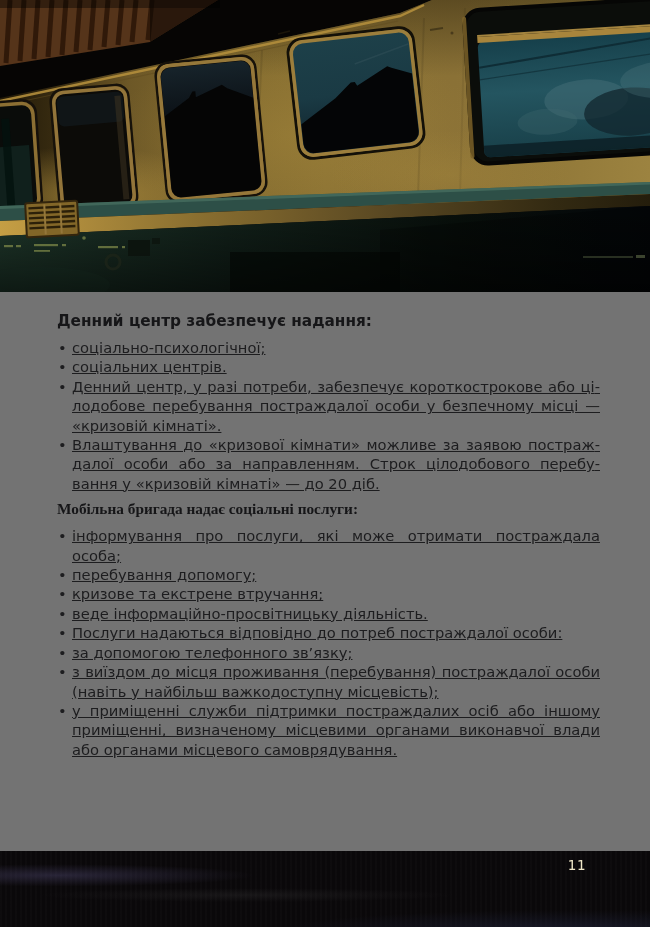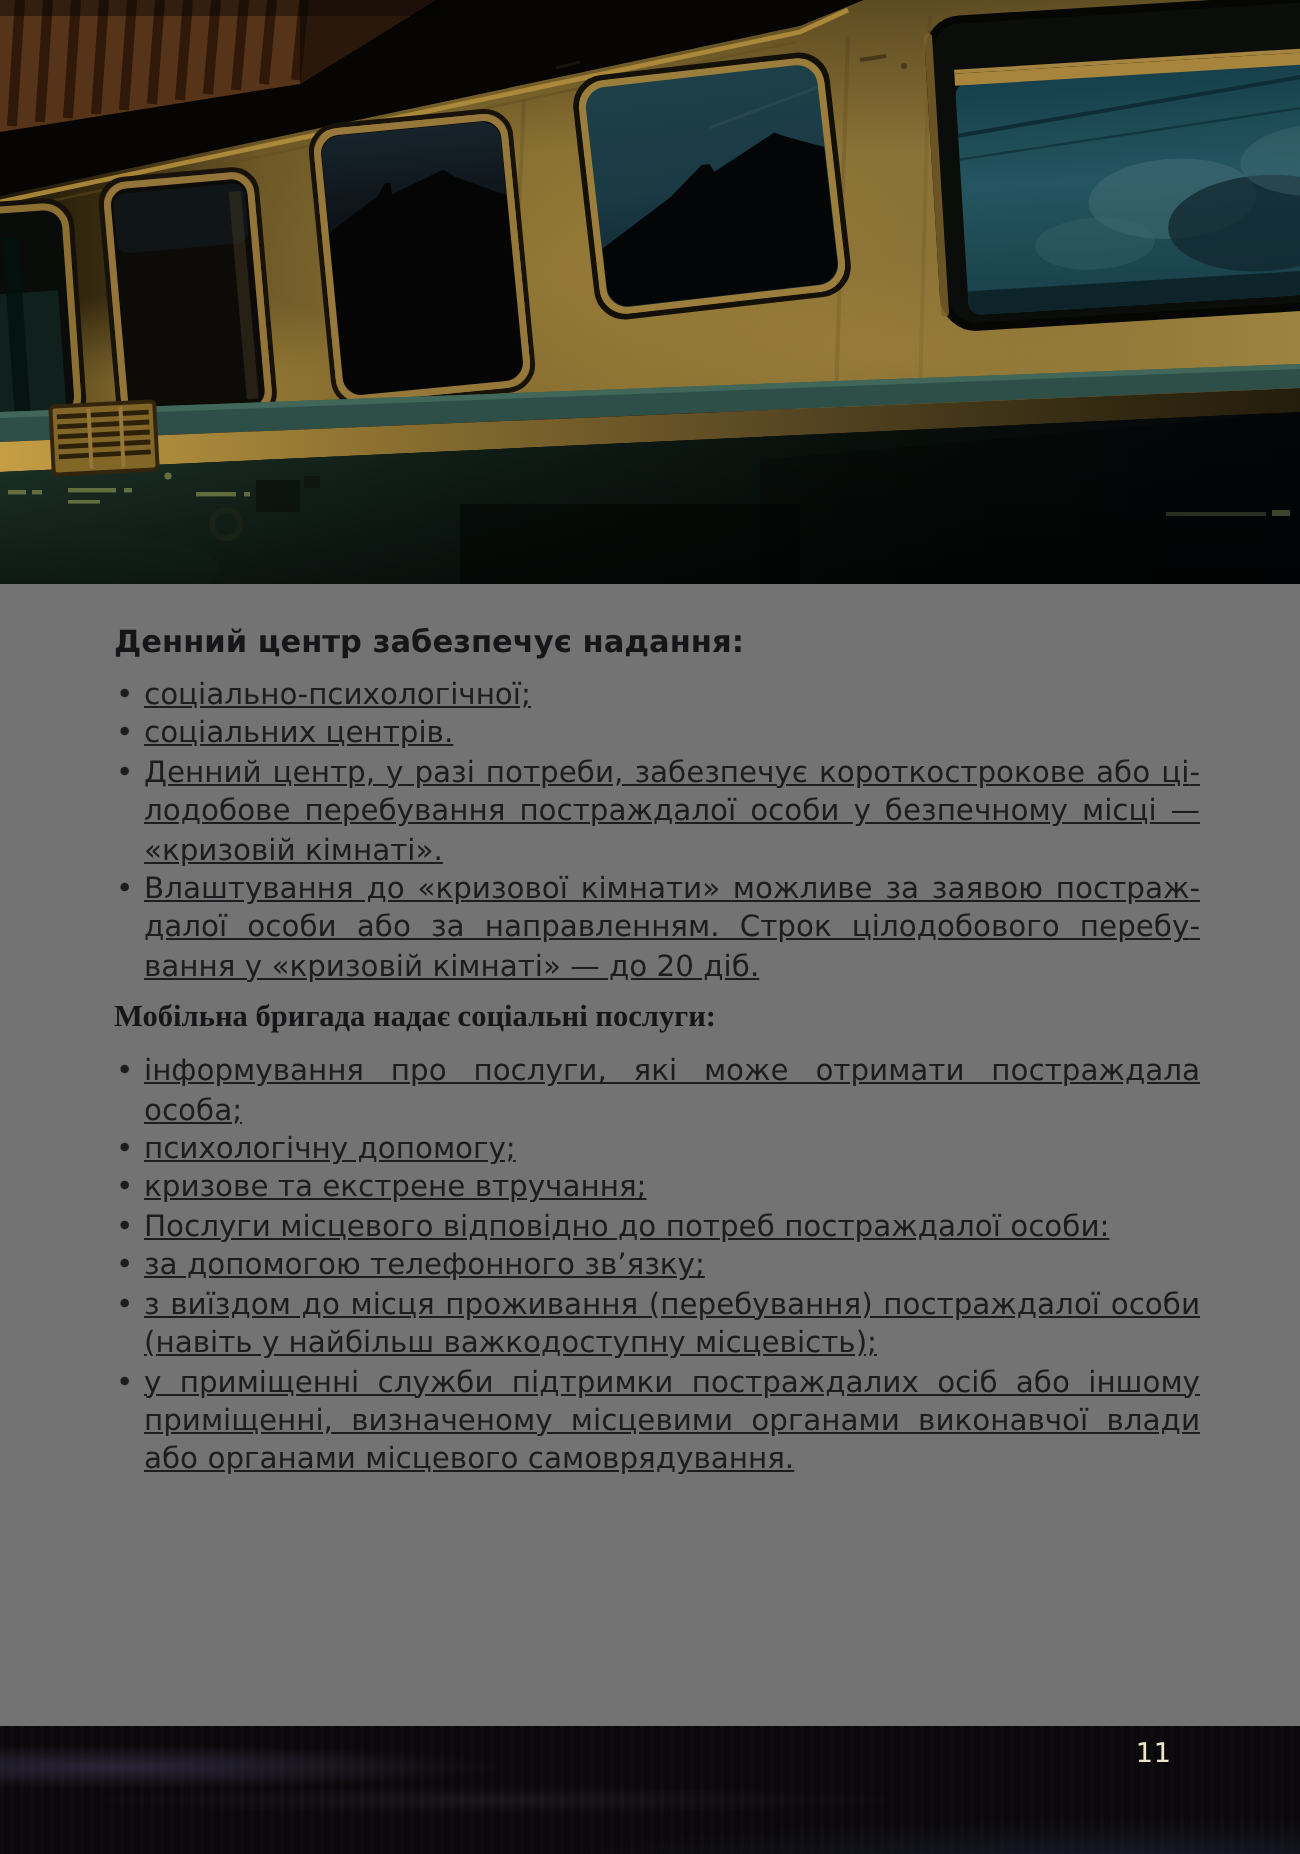--- a/index.html
+++ b/index.html
@@ -42,21 +42,21 @@
   }
   .content li::before {
     content:"\2022";
     position:absolute;
     left:-14px; top:0;
     color:#1d1d1f;
   }
 
   .footer {
     flex:none;
-    height:64px;
+    height:76px;
     position:relative;
     background:
       radial-gradient(ellipse 280px 16px at 9% 32%, rgba(96,88,138,0.35), transparent 70%),
       radial-gradient(ellipse 300px 10px at 38% 58%, rgba(140,140,140,0.10), transparent 70%),
       radial-gradient(ellipse 420px 30px at 88% 105%, rgba(42,48,82,0.42), transparent 70%),
       repeating-linear-gradient(90deg, rgba(255,255,255,0.016) 0 2px, transparent 2px 5px),
       #0a080a;
     padding-left: 47px;
   }
   .pagenum {
@@ -279,23 +279,24 @@
       <li>соціально-психологічної;</li>
       <li>соціальних центрів.</li>
       <li>Денний центр, у разі потреби, забезпечує короткострокове або ці­лодобове перебування постраждалої особи у безпечному місці — «кризовій кімнаті».</li>
       <li>Влаштування до «кризової кімнати» можливе за заявою постраж­далої особи або за направленням. Строк цілодобового перебу­вання у «кризовій кімнаті» — до 20 діб.</li>
     </ul>
 
     <h2 class="h2-second">Мобільна бригада надає соціальні послуги:</h2>
 
     <ul>
       <li>інформування про послуги, які може отримати постраждала особа;</li>
-      <li>психологічну допомогу;</li>
+      <li>перебування допомогу;</li>
       <li>кризове та екстрене втручання;</li>
-      <li>Послуги місцевого відповідно до потреб постраждалої особи:</li>
+      <li>веде інформаційно-просвітницьку діяльність.</li>
+      <li>Послуги надаються відповідно до потреб постраждалої особи:</li>
       <li>за допомогою телефонного зв’язку;</li>
       <li>з виїздом до місця проживання (перебування) постраждалої осо­би (навіть у найбільш важкодоступну місцевість);</li>
       <li>у приміщенні служби підтримки постраждалих осіб або іншому приміщенні, визначеному місцевими органами виконавчої влади або органами місцевого самоврядування.</li>
     </ul>
 
   </main>
 
   <footer class="footer">
     <span class="pagenum">11</span>
   </footer>

